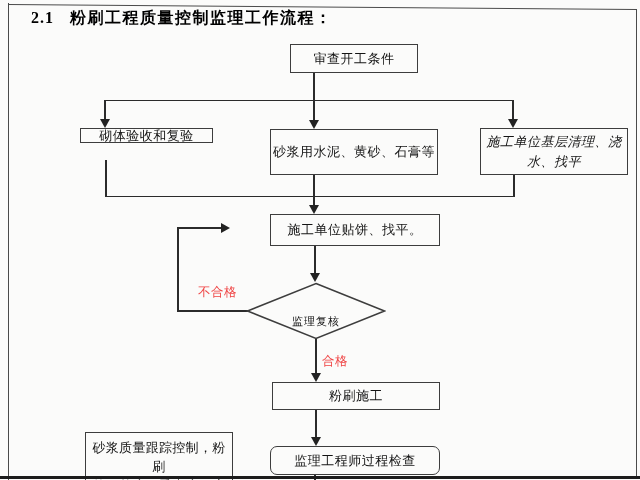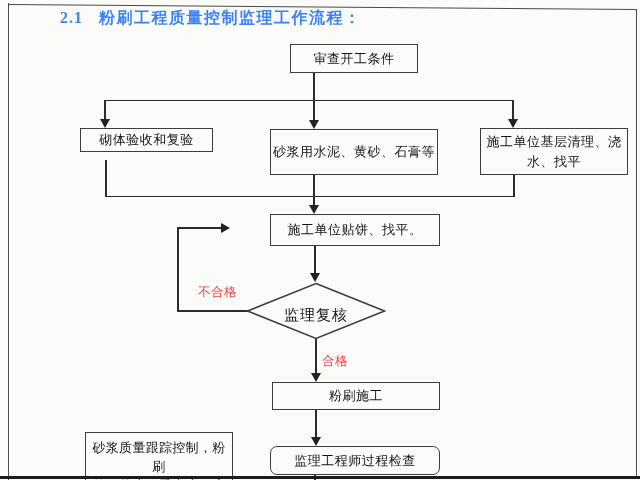--- a/index.html
+++ b/index.html
@@ -5,43 +5,43 @@
   html,body{margin:0;padding:0;background:#fbfbfa;}
   .page{position:relative;width:640px;height:480px;background:#fbfbfa;overflow:hidden;
         font-family:"Liberation Serif","DejaVu Serif",serif;color:#141414;}
   
   .b-top{position:absolute;left:8px;top:4px;width:629px;height:1.2px;background:#4a4a4a;
          transform:rotate(0.45deg);transform-origin:left center;}
   .b-left{position:absolute;left:8px;top:3px;width:1.2px;height:477px;background:#4a4a4a;}
   .b-right{position:absolute;left:636px;top:9px;width:1.2px;height:468px;background:#4a4a4a;}
   .rule-bottom{position:absolute;left:0;top:476px;width:640px;height:2.6px;background:#1c1c1c;z-index:9;}
   
-  .heading{position:absolute;left:60px;top:8px;font-size:16px;font-weight:bold;color:#3b82f6;
+  .heading{position:absolute;left:31px;top:8px;font-size:16px;font-weight:bold;color:#000000;
            white-space:nowrap;}
   .heading .num{margin-right:16px;letter-spacing:1px;}
   .heading .ttl{letter-spacing:1.5px;}
   
   .node{position:absolute;border:1.4px solid #3d3d3d;background:#fbfbfa;box-sizing:border-box;
         display:flex;flex-direction:column;align-items:center;justify-content:center;
         text-align:center;font-size:13px;line-height:1.5;letter-spacing:0.5px;z-index:3;margin-left:40px;}
   .node span{display:block;}
   .n-start{left:250px;top:44px;width:128px;height:29px;}
-  .n-masonry{left:40px;top:128px;width:133px;height:24px;}
+  .n-masonry{left:40px;top:128px;width:133px;height:15px;}
   .n-mortar{left:230px;top:129px;width:168px;height:46px;}
-  .n-base{left:440px;top:128px;width:148px;height:47px;}
+  .n-base{left:440px;top:128px;width:148px;height:47px;font-style:italic;}
   .n-dot{left:230px;top:214px;width:170px;height:32px;}
   .n-plaster{left:232px;top:382px;width:168px;height:28px;}
   .n-check{left:230px;top:446px;width:170px;height:29px;border-radius:7px;}
   .n-track{left:45px;top:432px;width:148px;height:56px;justify-content:flex-start;
            padding-top:5px;line-height:19px;letter-spacing:0.3px;}
   
   .diamond-wrap{position:absolute;left:246px;top:282px;width:140px;height:58px;z-index:3;}
   .diamond-wrap svg{display:block;}
-  .diamond-label{position:absolute;left:0;top:4px;width:140px;height:58px;display:flex;
-                 align-items:center;justify-content:center;font-size:15px;letter-spacing:1px;}
+  .diamond-label{position:absolute;left:0;top:10px;width:140px;height:58px;display:flex;
+                 align-items:center;justify-content:center;font-size:11px;letter-spacing:1px;}
   
   .ln{position:absolute;background:#2b2b2b;z-index:2;}
   .arr-d{position:absolute;width:0;height:0;border-left:5.5px solid transparent;
          border-right:5.5px solid transparent;border-top:9px solid #222;z-index:2;}
   .arr-r{position:absolute;width:0;height:0;border-top:5.5px solid transparent;
          border-bottom:5.5px solid transparent;border-left:9px solid #222;z-index:2;}
   .edge-label{position:absolute;font-size:12.5px;color:#ef4444;letter-spacing:0.5px;z-index:4;}
 </style>
 </head>
 <body>

